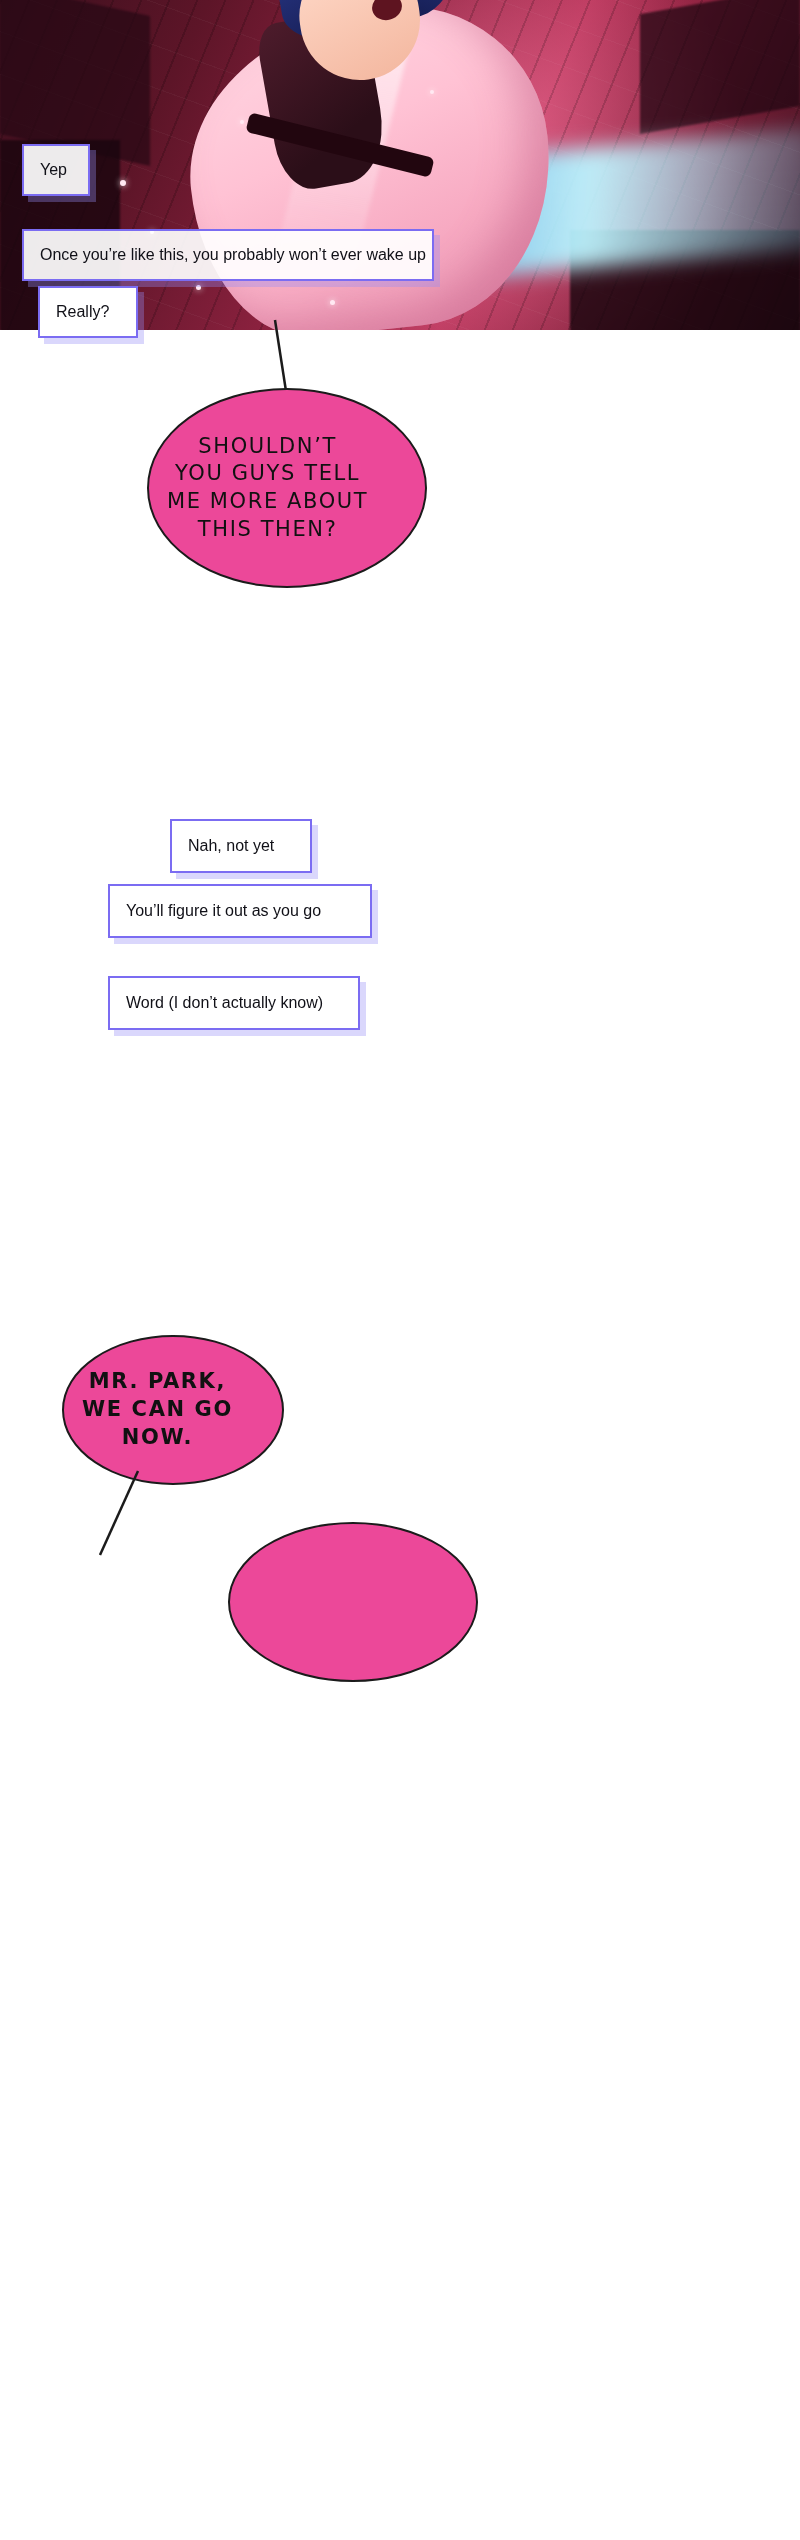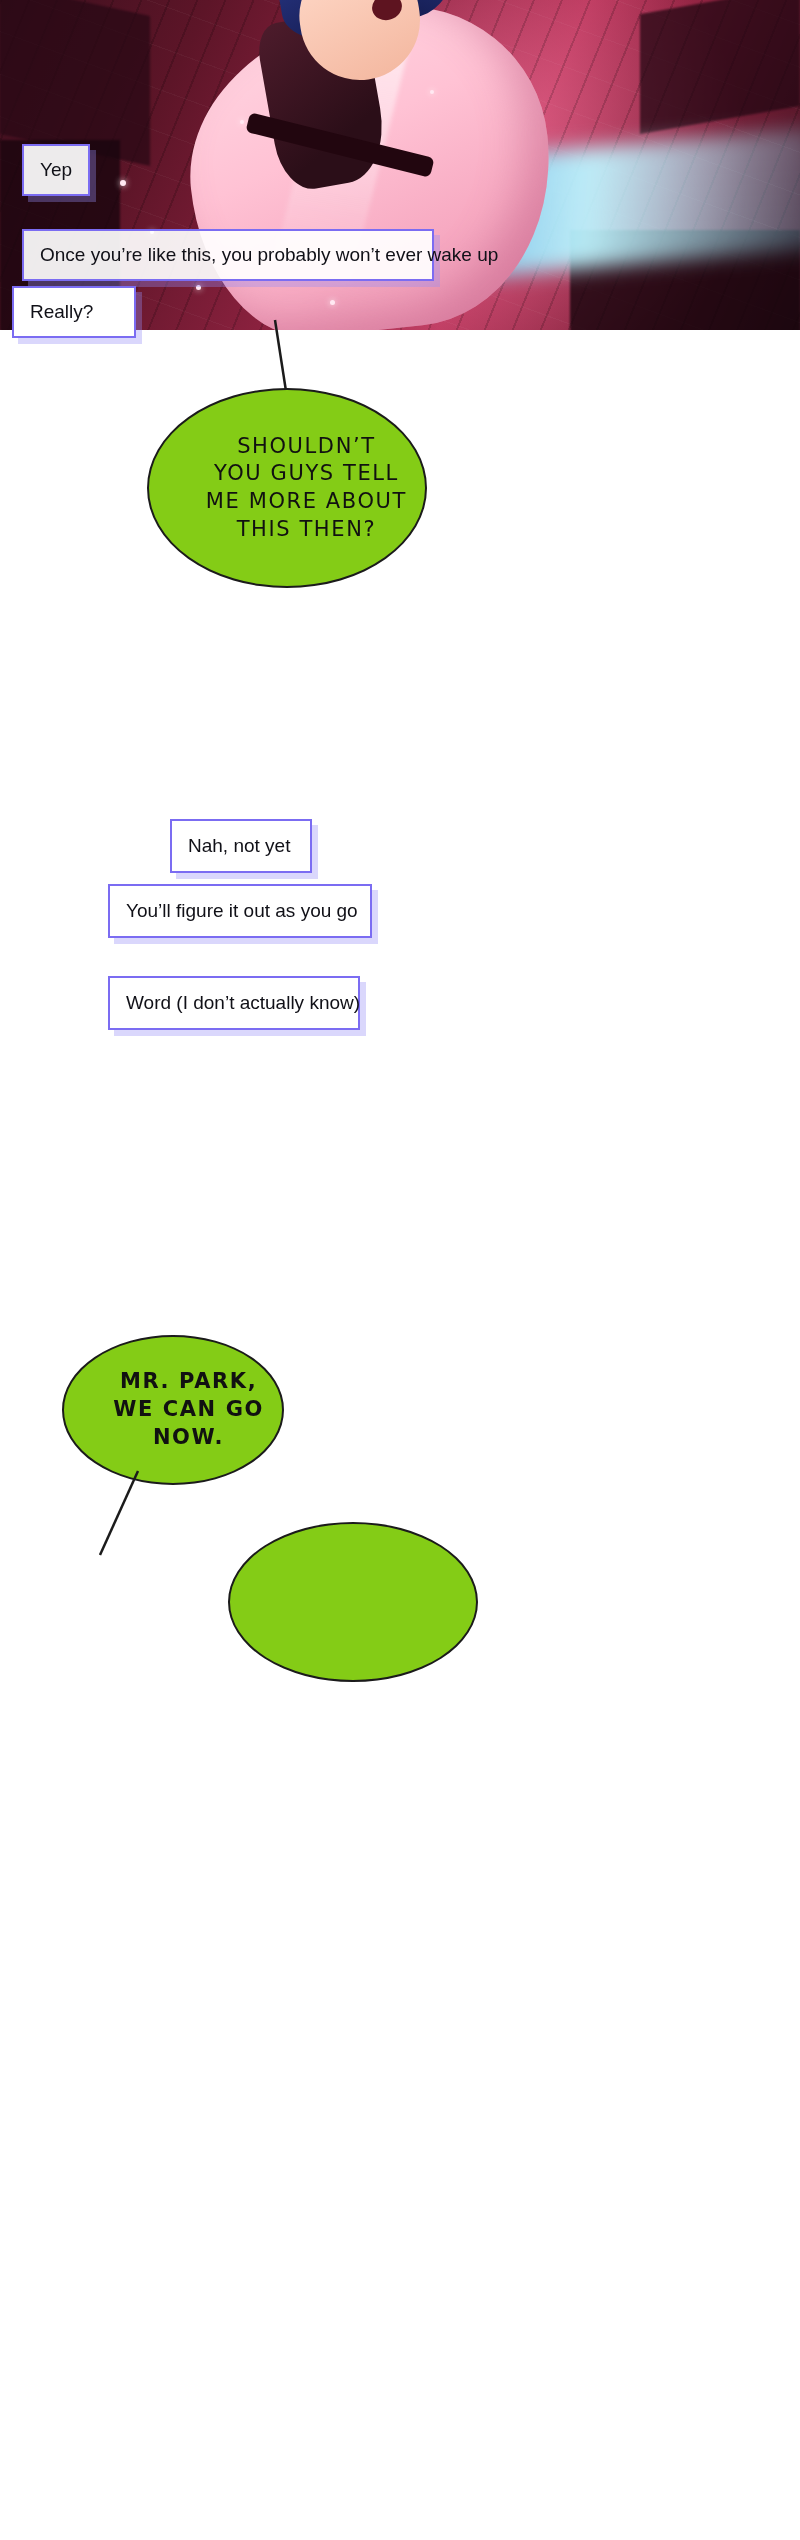--- a/index.html
+++ b/index.html
@@ -157,41 +157,41 @@
     box-shadow: 0 0 6px rgba(255,255,255,0.9);
   }
 
   
   .chat-box {
     position: absolute;
     background: #ffffff;
     border: 2px solid #7b6cf2;
     box-shadow: 6px 6px 0 rgba(150,140,245,0.35);
     color: #101017;
-    font-size: 19px;
+    font-size: 16px;
     line-height: 1.2;
     display: flex;
     align-items: center;
     padding: 12px 16px;
     box-sizing: border-box;
     white-space: nowrap;
   }
   .chat-box.translucent {
     background: rgba(255,255,255,0.92);
   }
 
   
   .balloon {
     position: absolute;
-    background: #84cc16;
+    background: #ec4899;
     border: 2px solid #1b1b1b;
     border-radius: 50%;
     display: flex;
     align-items: center;
-    justify-content: flex-end;
+    justify-content: flex-start;
     box-sizing: border-box;
   }
   .balloon-text {
     text-align: center;
     font-family: "DejaVu Sans", sans-serif;
     font-size: 21px;
     letter-spacing: 1.6px;
     line-height: 1.32;
     color: #111111;
     text-transform: uppercase;
@@ -236,21 +236,21 @@
 </div>
 
 <div class="chat-box translucent" style="left:22px; top:144px; width:68px; height:52px;">
   <span>Yep</span>
 </div>
 
 <div class="chat-box translucent" style="left:22px; top:229px; width:412px; height:52px;">
   <span>Once you’re like this, you probably won’t ever wake up</span>
 </div>
 
-<div class="chat-box" style="left:12px; top:286px; width:124px; height:52px;">
+<div class="chat-box" style="left:38px; top:286px; width:100px; height:52px;">
   <span>Really?</span>
 </div>
 
 <svg class="tail" style="left:245px; top:320px; width:80px; height:110px;" viewBox="0 0 80 110">
   <path d="M30,0 L47,110" stroke="#1b1b1b" stroke-width="2.5" fill="none"></path>
 </svg>
 <div class="balloon" style="left:147px; top:388px; width:280px; height:200px;">
   <div class="balloon-text" style="white-space: pre-line;">SHOULDN’T
 YOU GUYS TELL
 ME MORE ABOUT

